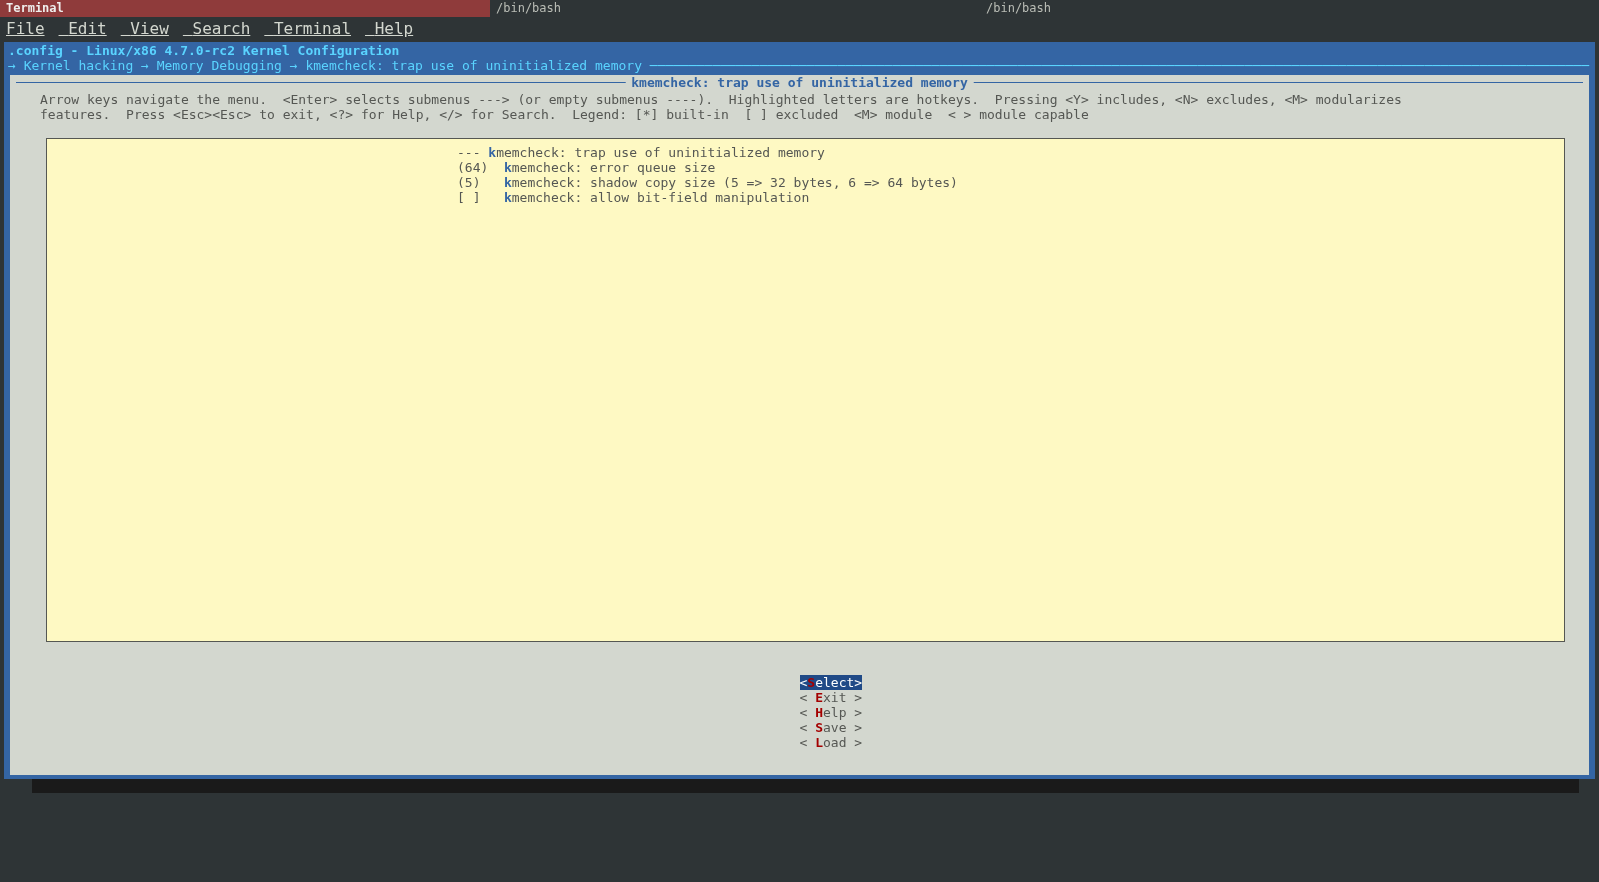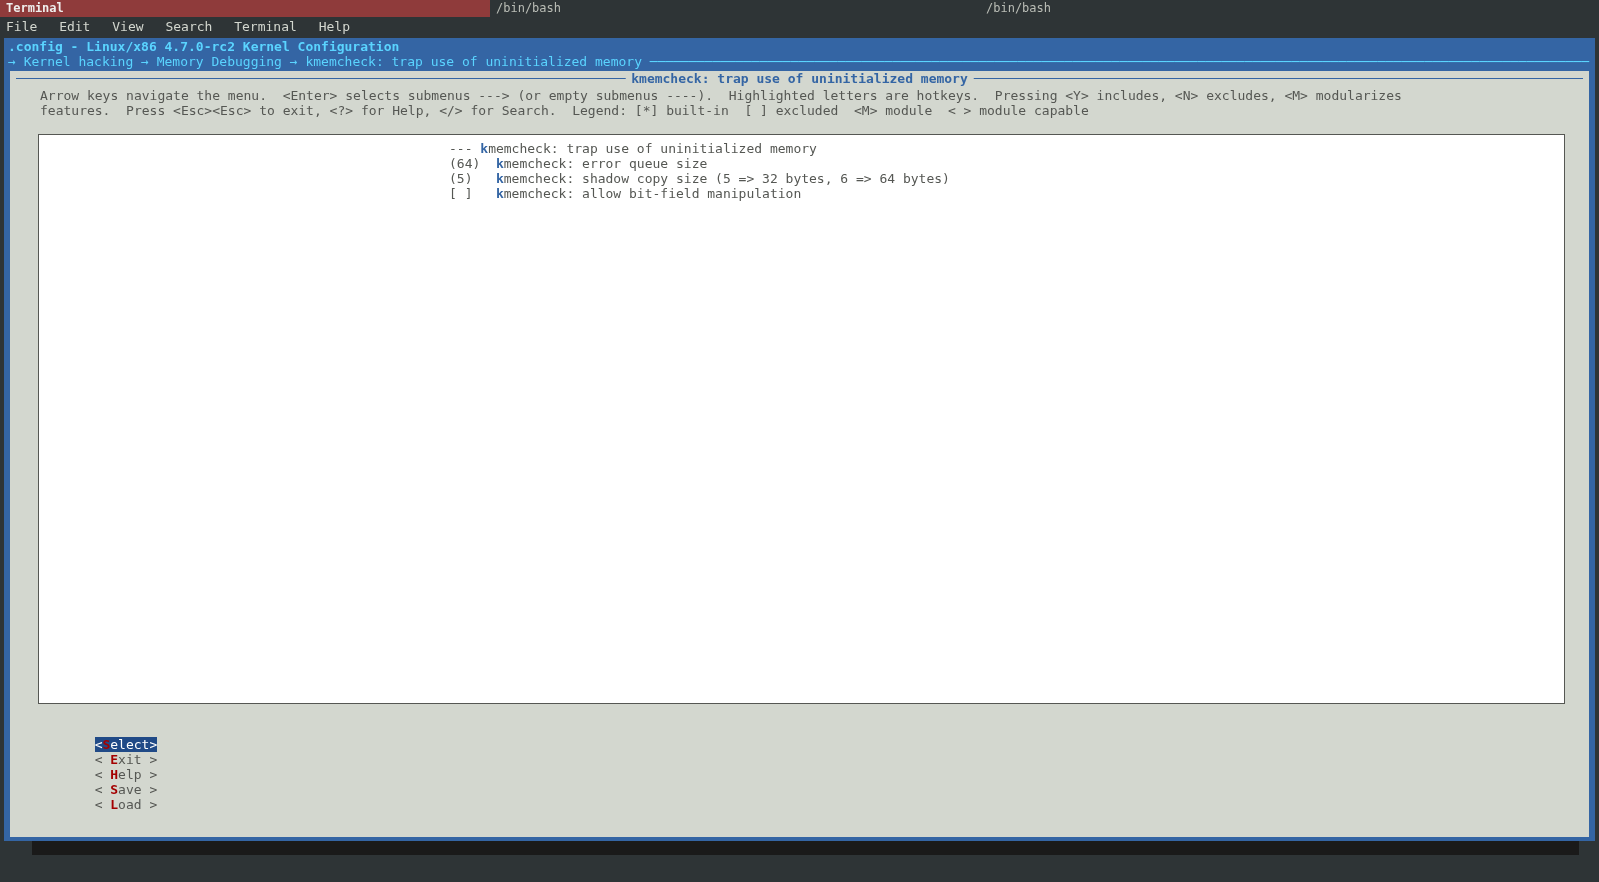--- a/index.html
+++ b/index.html
@@ -25,22 +25,23 @@
     color: #babdb6;
   }
   .titlebar .tab.active {
     background: #8f3b3b;
     color: #eeeeec;
     font-weight: bold;
   }
   .menubar {
     background: #2e3436;
     color: #d3d7cf;
-    font-size: 13px;
+    font-size: 16px;
     padding: 2px 6px 4px 6px;
+    text-decoration: underline;
   }
   .menubar span { margin-right: 14px; cursor: default; }
   .term-area {
     position: relative;
     background: #2e3436;
     padding: 0 4px 0 4px;
   }
   .blue-fill {
     background: #3465a4;
     color: #5ad4ff;
@@ -88,24 +89,24 @@
     color: #3465a4;
   }
   .help-text {
     color: #555753;
     padding: 2px 30px 6px 30px;
     font-size: 13px;
     white-space: pre;
   }
   .options-box {
     border: 1px solid #555753;
-    margin: 10px 24px 0 28px;
-    height: 570px;
+    margin: 10px 24px 0 36px;
+    height: 504px;
     padding: 6px 0 0 0;
-    background: #ffffff;
+    background: #fef9c3;
     position: relative;
   }
   .opt-line {
     white-space: pre;
     color: #555753;
     padding-left: 410px;
     line-height: 15px;
     font-size: 13px;
   }
   .opt-line .hot { color: #3465a4; font-weight: bold; }
@@ -117,20 +118,21 @@
     padding-left: 0;
   }
   .opt-line.sel .hot { color: #ffff66; }
   .opt-line.sel .cursor {
     display: inline-block;
     width: 8px;
     background: #eeeeec;
     color: #eeeeec;
   }
   .button-row {
+    text-align: center;
     margin-top: 18px;
     color: #555753;
     font-size: 13px;
     white-space: pre;
   }
   .btn {
     display: inline-block;
     margin: 0 22px;
     cursor: default;
   }

